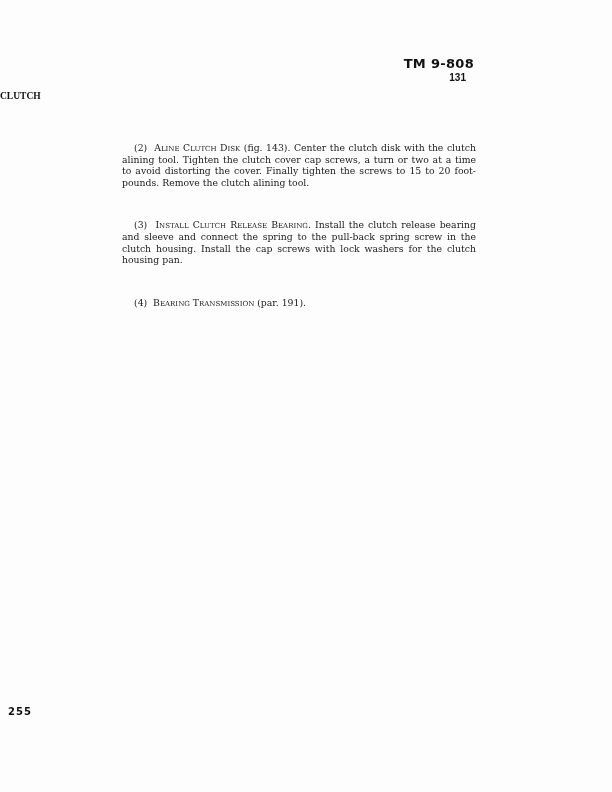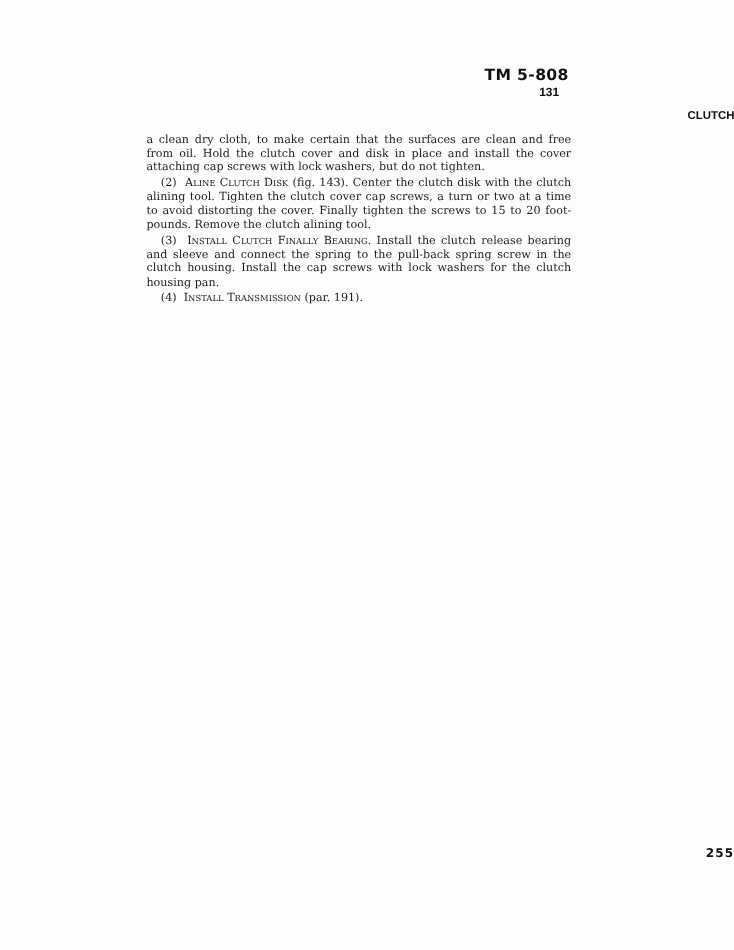--- a/index.html
+++ b/index.html
@@ -10,44 +10,43 @@
   .hdr-tm {
     position: absolute; right: 138px; top: 56px;
     font-family: "DejaVu Sans", sans-serif; font-weight: bold; font-size: 13px;
     letter-spacing: 0.3px; color: #111;
   }
   .hdr-par {
     position: absolute; right: 146px; top: 72px;
     font-family: Liberation Sans, sans-serif; font-weight: bold; font-size: 10px; color: #111;
   }
   .title {
-    position: absolute; left: 0; width: 612px; top: 91px; text-align: right;
-    font-family: Liberation Sans, sans-serif; font-weight: bold; font-size: 9.5px; color: #111;
+    position: absolute; left: 0; width: 612px; top: 91px; text-align: left;
+    font-family: Liberation Serif, serif; font-weight: bold; font-size: 9.5px; color: #111;
     padding-left: 0px; box-sizing: border-box;
   }
   .body {
     position: absolute; left: 122px; top: 111px; width: 354px;
     font-size: 9.3px; line-height: 11.6px; text-align: justify;
   }
   .body p { margin: 0 0 1.5px 0; }
-  .body p.ind { text-indent: 12px; }
+  .body p.ind { text-indent: 12px; margin-top: 31px; }
   .sc { font-variant: small-caps; }
   .folio {
-    position: absolute; left: 0; width: 612px; top: 706px; text-align: right;
+    position: absolute; left: 0; width: 612px; top: 706px; text-align: left;
     font-family: "DejaVu Sans", sans-serif; font-weight: bold; font-size: 10px;
     letter-spacing: 1px; color: #111; padding-left: 8px; box-sizing: border-box;
   }
 </style>
 </head>
 <body>
 
-<div class="hdr-tm">TM 5-808</div>
+<div class="hdr-tm">TM 9-808</div>
 <div class="hdr-par">131</div>
 <div class="title">CLUTCH</div>
 
 <div class="body">
-  <p><span>a clean dry cloth, to make certain that the surfaces are clean and free from oil. Hold the clutch cover and disk in place and install the cover attaching cap screws with lock washers, but do not tighten.</span></p>
   <p class="ind"><span>(2)</span>&nbsp;&nbsp;<span class="sc">Aline Clutch Disk</span><span> (fig. 143). Center the clutch disk with the clutch alining tool. Tighten the clutch cover cap screws, a turn or two at a time to avoid distorting the cover. Finally tighten the screws to 15 to 20 foot-pounds. Remove the clutch alining tool.</span></p>
-  <p class="ind"><span>(3)</span>&nbsp;&nbsp;<span class="sc">Install Clutch Finally Bearing.</span><span> Install the clutch release bearing and sleeve and connect the spring to the pull-back spring screw in the clutch housing. Install the cap screws with lock washers for the clutch housing pan.</span></p>
-  <p class="ind"><span>(4)</span>&nbsp;&nbsp;<span class="sc">Install Transmission</span><span> (par. 191).</span></p>
+  <p class="ind"><span>(3)</span>&nbsp;&nbsp;<span class="sc">Install Clutch Release Bearing.</span><span> Install the clutch release bearing and sleeve and connect the spring to the pull-back spring screw in the clutch housing. Install the cap screws with lock washers for the clutch housing pan.</span></p>
+  <p class="ind"><span>(4)</span>&nbsp;&nbsp;<span class="sc">Bearing Transmission</span><span> (par. 191).</span></p>
 </div>
 
 <div class="folio">255</div>
 
 </body></html>

